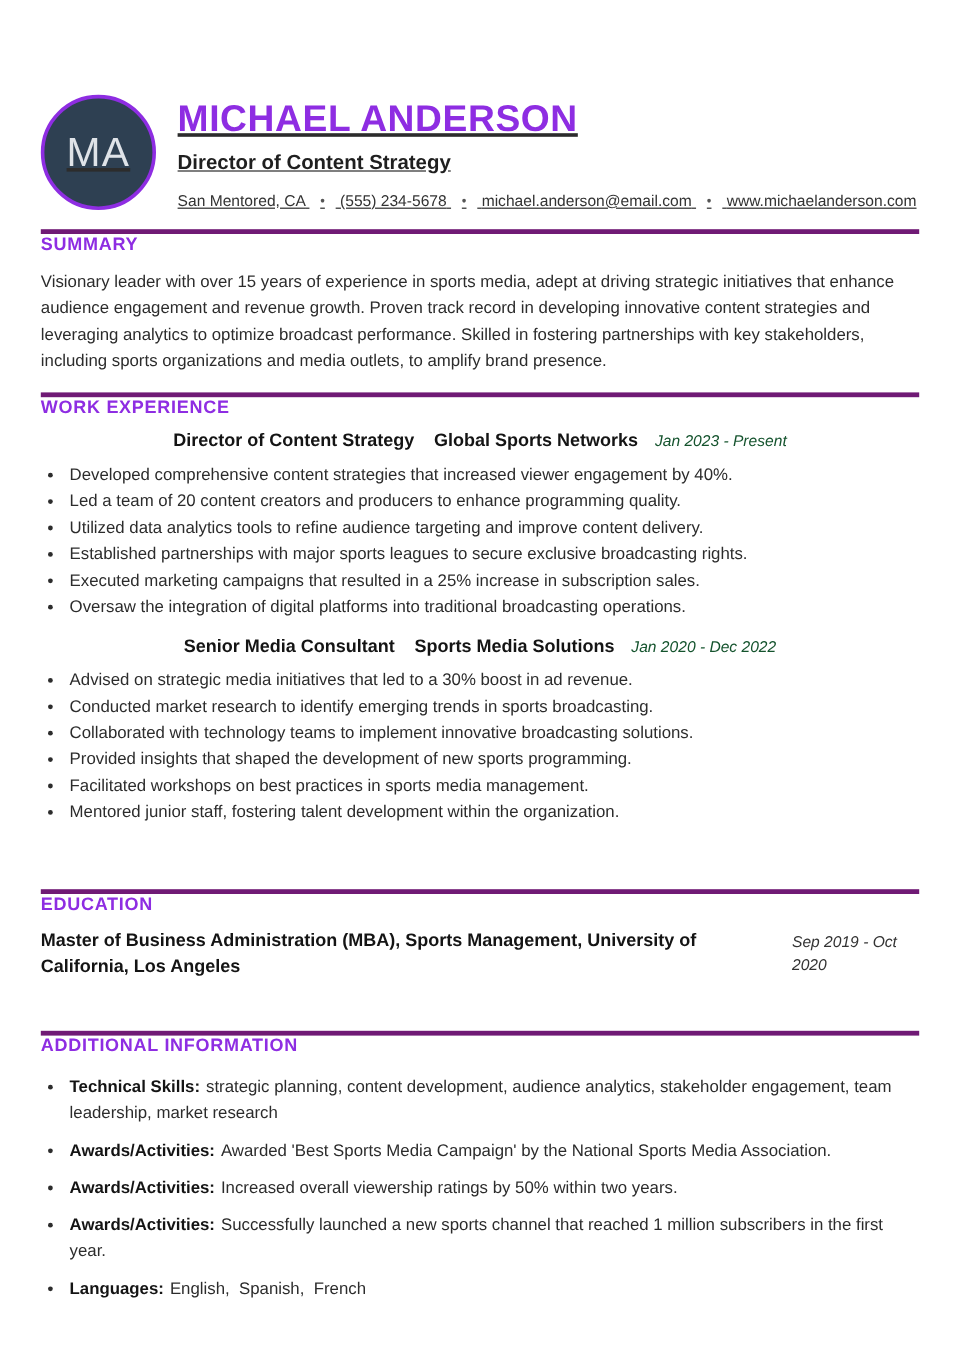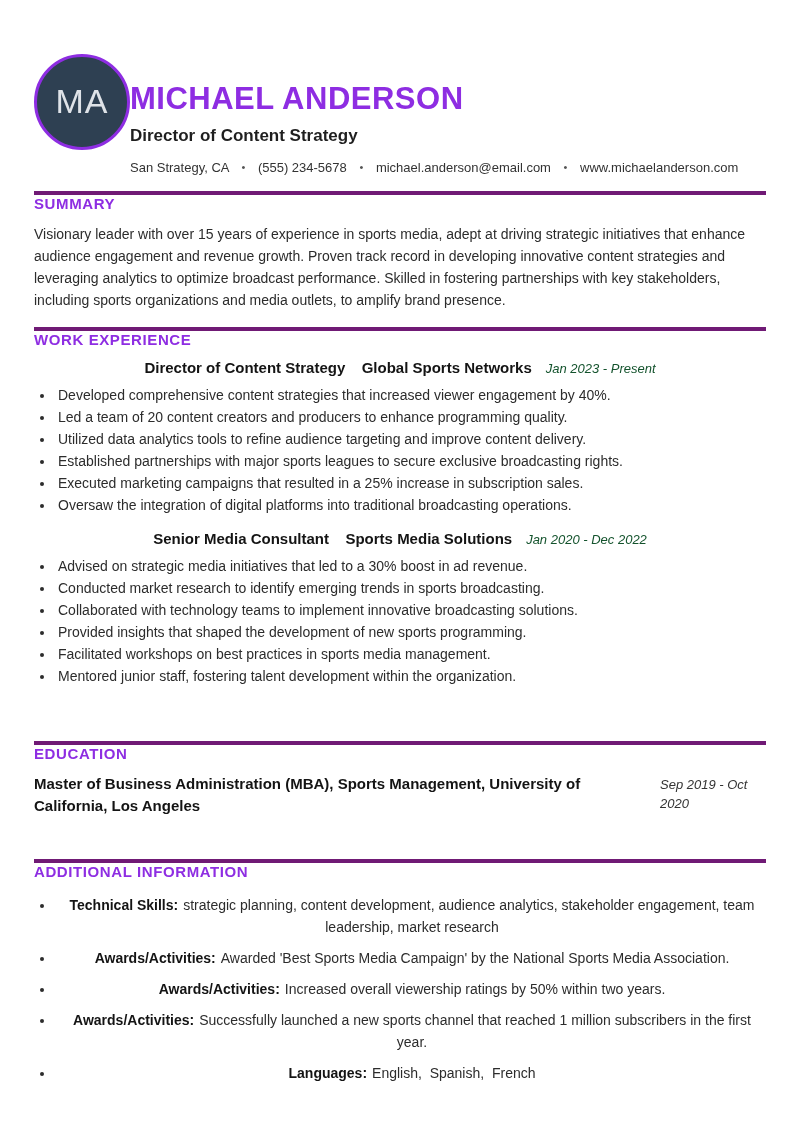--- a/index.html
+++ b/index.html
@@ -11,21 +11,21 @@
   }
   .page {
     width: 800px;
     min-height: 1130px;
     margin: 0 auto;
     background: #ffffff;
     padding: 28px 34px 40px 34px;
   }
 
   
-  .header { display: flex; align-items: center; }
+  .header { display: flex; gap: 18px; align-items: flex-end; text-decoration: underline; }
   .avatar {
     width: 96px; height: 96px;
     border-radius: 50%;
     background: #2e4052;
     border: 3px solid #8e2de2;
     display: flex; align-items: center; justify-content: center;
     flex: 0 0 auto;
   }
   .avatar span {
     color: #dfe3e8;
@@ -113,21 +113,21 @@
     flex: 0 0 106px;
     font-style: italic;
     font-size: 13px;
     line-height: 19px;
     color: #333;
     padding-top: 2px;
   }
   .section-education { padding-bottom: 26px; }
 
   
-  ul.additional { margin: 14px 0 0 0; padding-left: 21px; text-align: center; }
+  ul.additional { margin: 14px 0 0 0; padding-left: 21px; }
   ul.additional li {
     font-size: 14px;
     line-height: 22px;
     color: #2c2c2c;
     padding-left: 3px;
     margin-bottom: 9px;
   }
   ul.additional .item-label { font-weight: 700; color: #141414; margin-right: 5px; }
   ul.additional .item-text { white-space: pre-wrap; }
 </style>
@@ -137,21 +137,21 @@
 <div class="page">
 
   <div class="header">
     <div class="avatar">
       <span>MA</span>
     </div>
     <div class="header-info">
       <div class="name">MICHAEL ANDERSON</div>
       <div class="headline">Director of Content Strategy</div>
       <div class="contact">
-        <span>San Strategy, CA</span>
+        <span>San Mentored, CA</span>
         <span class="sep">•</span>
         <span>(555) 234-5678</span>
         <span class="sep">•</span>
         <span>michael.anderson@email.com</span>
         <span class="sep">•</span>
         <span>www.michaelanderson.com</span>
       </div>
     </div>
   </div>
 

